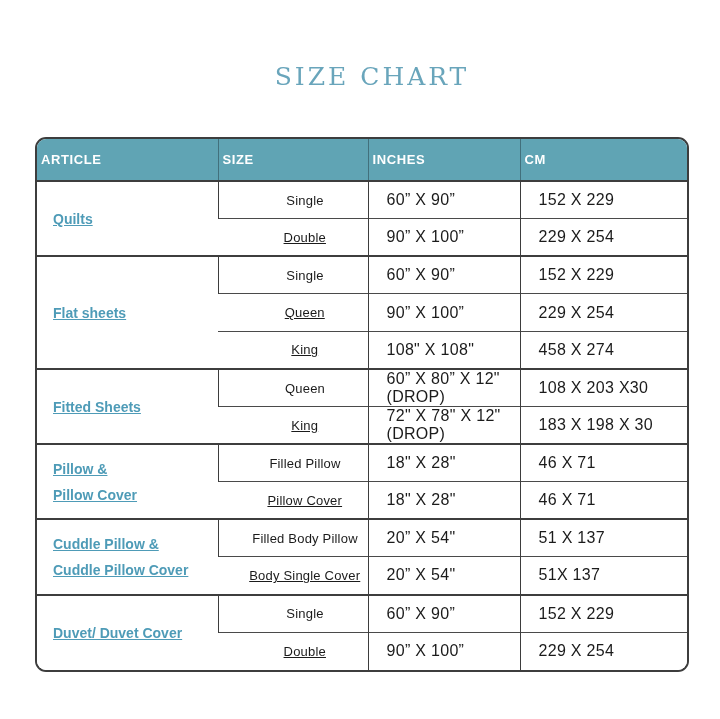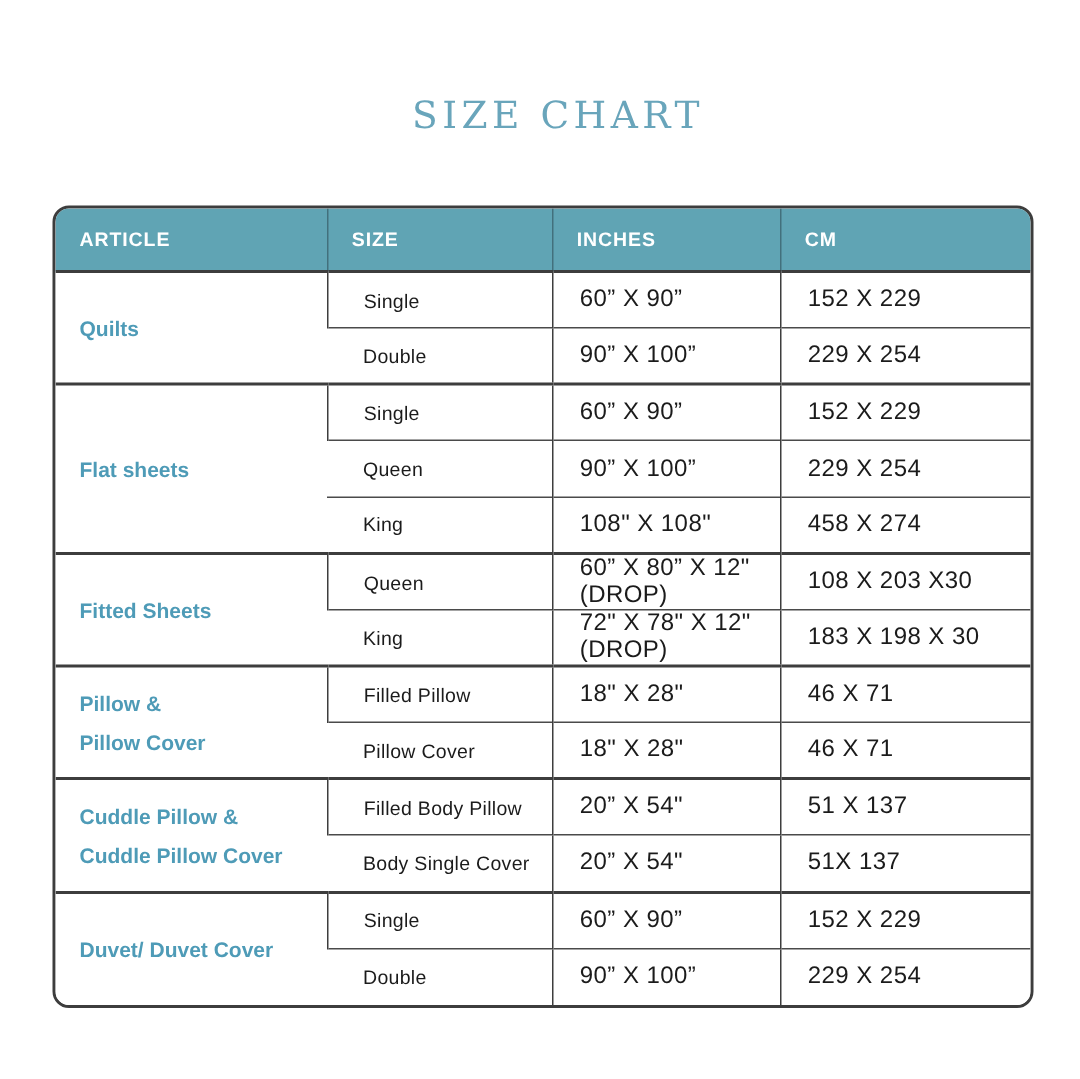--- a/index.html
+++ b/index.html
@@ -18,38 +18,38 @@
     border:2px solid #3D3D3D; border-radius:11px; overflow:hidden;
     background:#ffffff;
   }
   table { border-collapse:collapse; table-layout:fixed; width:100%; }
   col.c-article { width:181px; }
   col.c-size    { width:150px; }
   col.c-inches  { width:152px; }
   thead th {
     height:42px; background:#60A4B4; color:#ffffff;
     font-size:13px; font-weight:bold; letter-spacing:0.6px;
-    text-align:left; padding-left:16px; vertical-align:middle;
+    text-align:left; padding-left:4px; vertical-align:middle;
     border-bottom:2px solid #3D3D3D;
   }
   thead th + th { border-left:1.5px solid #42707c; }
   tbody td {
     height:37.6px; vertical-align:middle; background:#ffffff;
     border-top:1.5px solid #4A4A4A; color:#1B1B1B;
   }
   tbody td + td { border-left:1.5px solid #3D3D3D; }
-  tbody td:first-child { border-left:none; }
+  tbody td:first-child { border-left:none;text-decoration:underline; }
   tr.group-start td { border-top:2px solid #3D3D3D; }
   tbody tr:first-child td { border-top:none; }
   .article-cell {
     padding-left:16px; color:#4E9BB7; font-weight:bold; font-size:14px;
   }
   .article-line { line-height:26px; }
   .size-cell {
-    padding-left:24px; font-size:13px; font-weight:500; letter-spacing:0.2px;
+    padding-left:24px; font-size:13px; font-weight:500; letter-spacing:0.2px;text-align:center;
   }
   .inches-cell, .cm-cell {
     padding-left:18px; font-size:16px; font-weight:500; letter-spacing:0.3px;
   }
 </style>
 </head>
 <body>
 
 <div class="page">
   <h1 class="title">SIZE CHART</h1>

